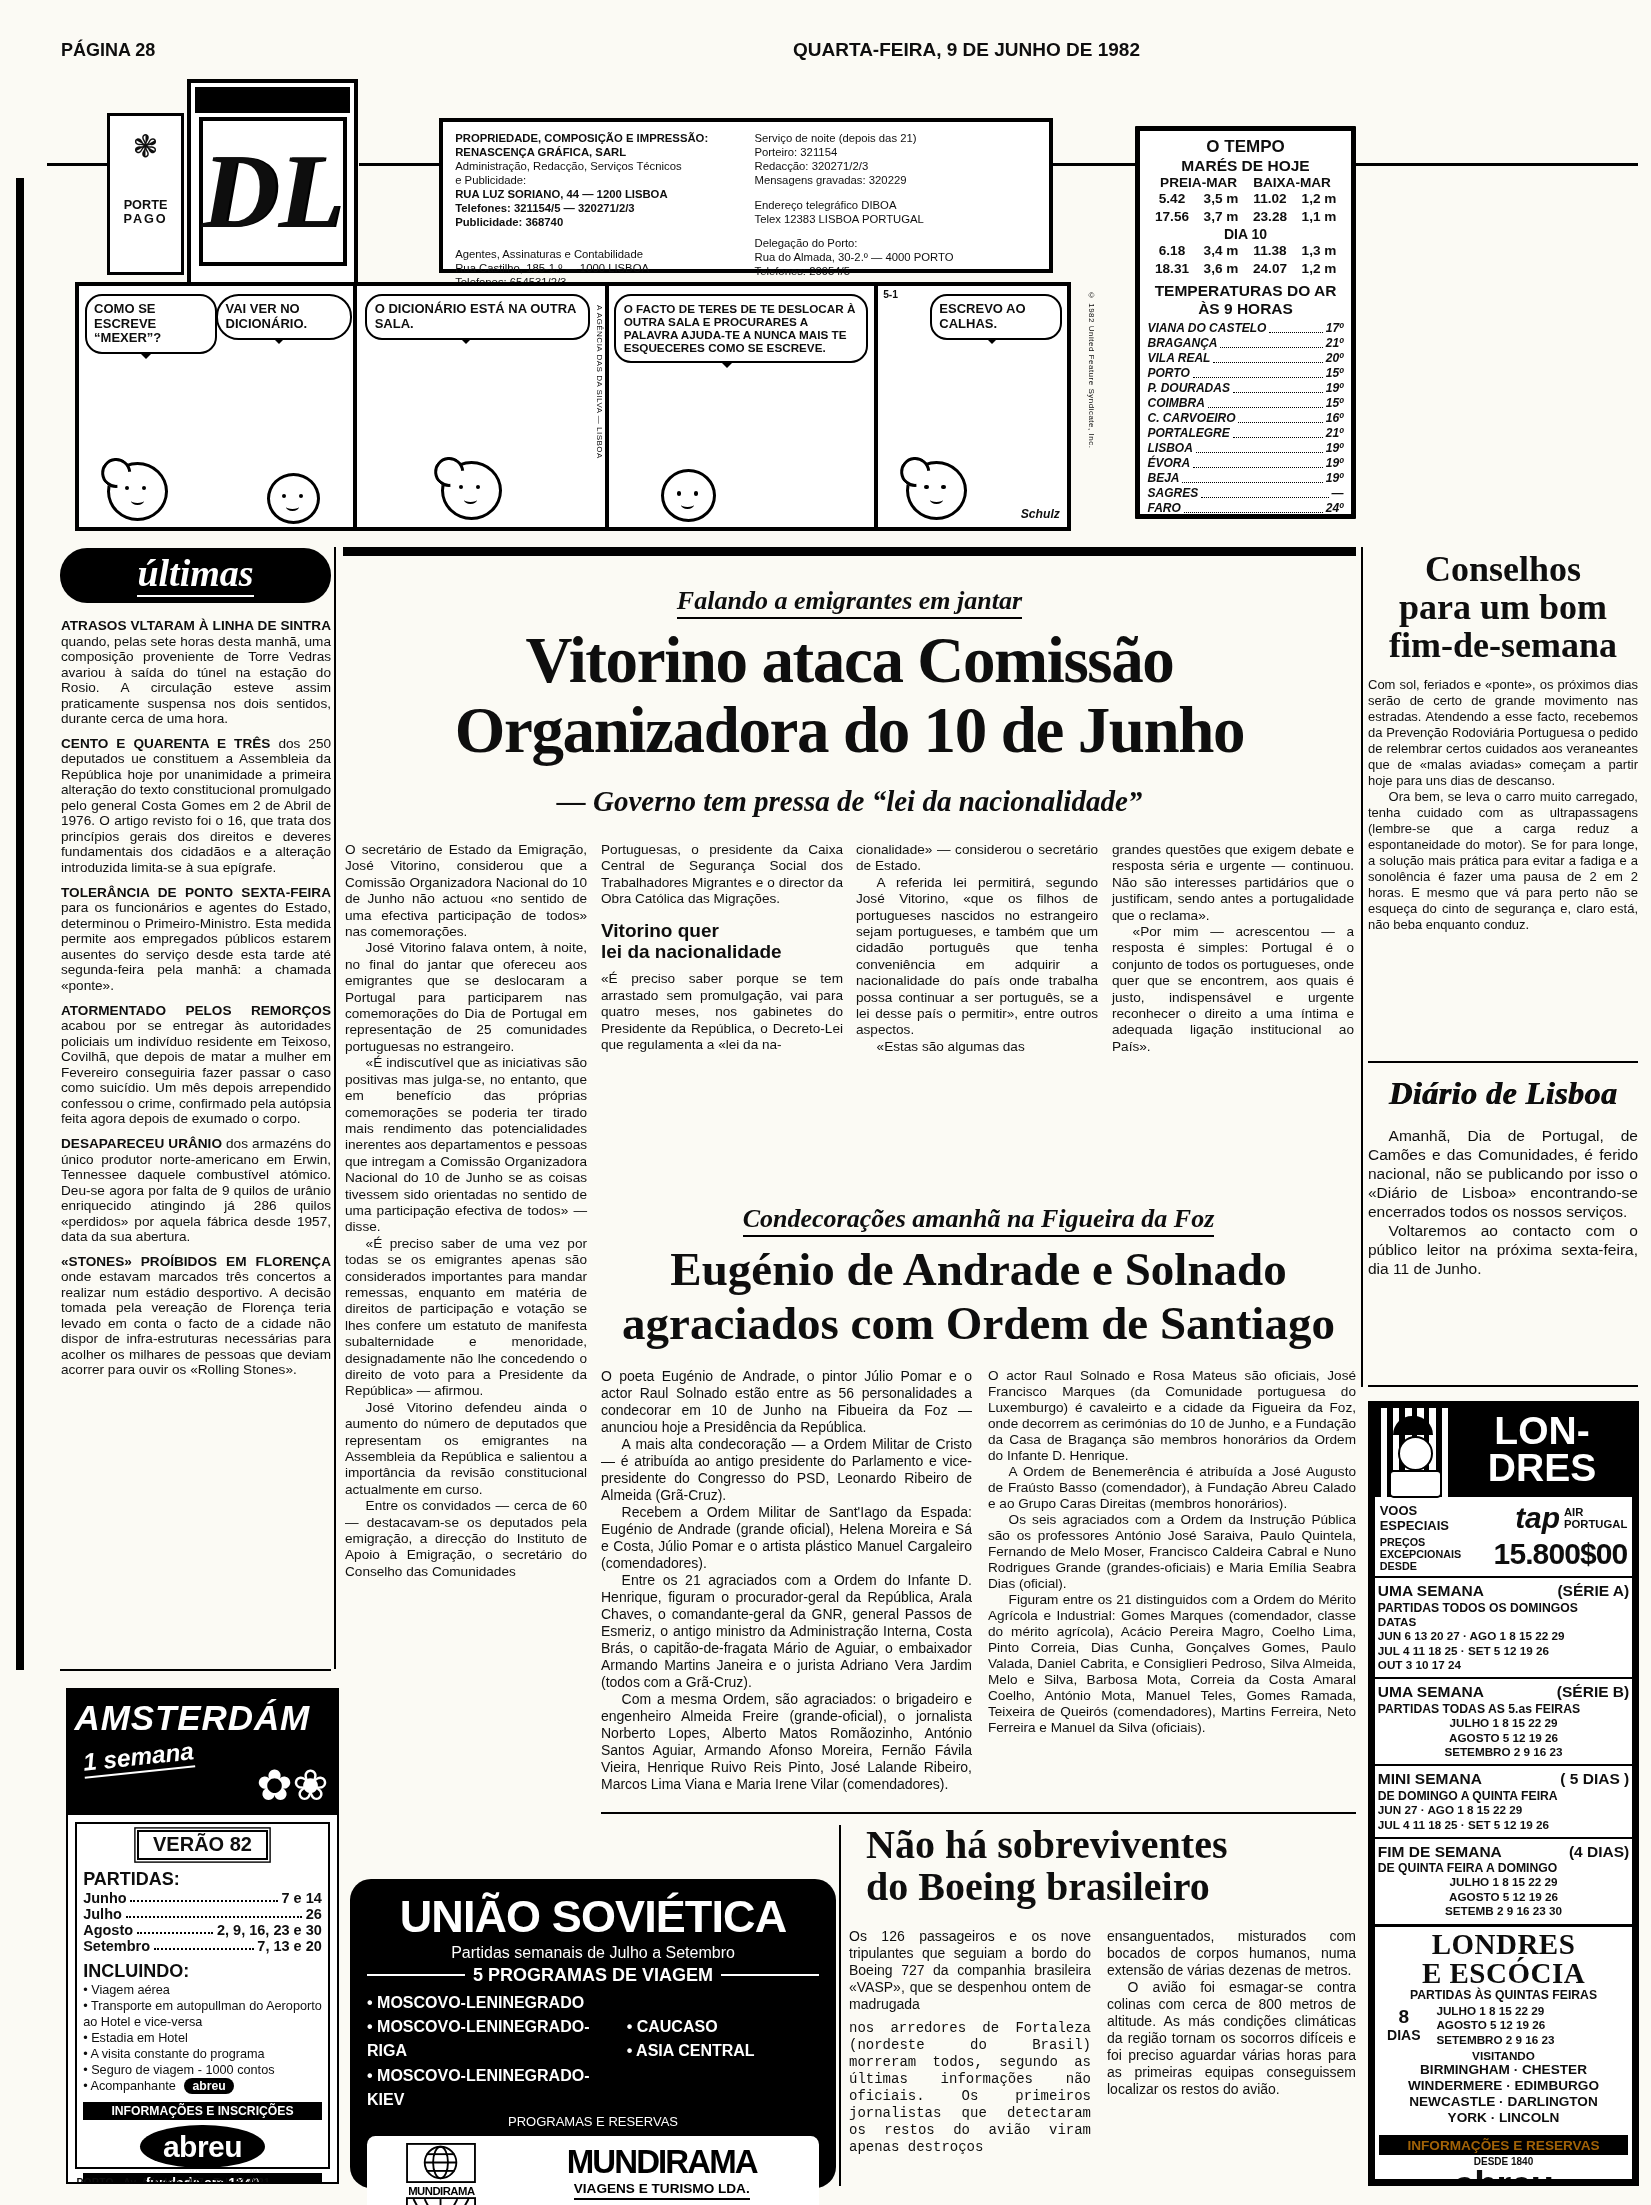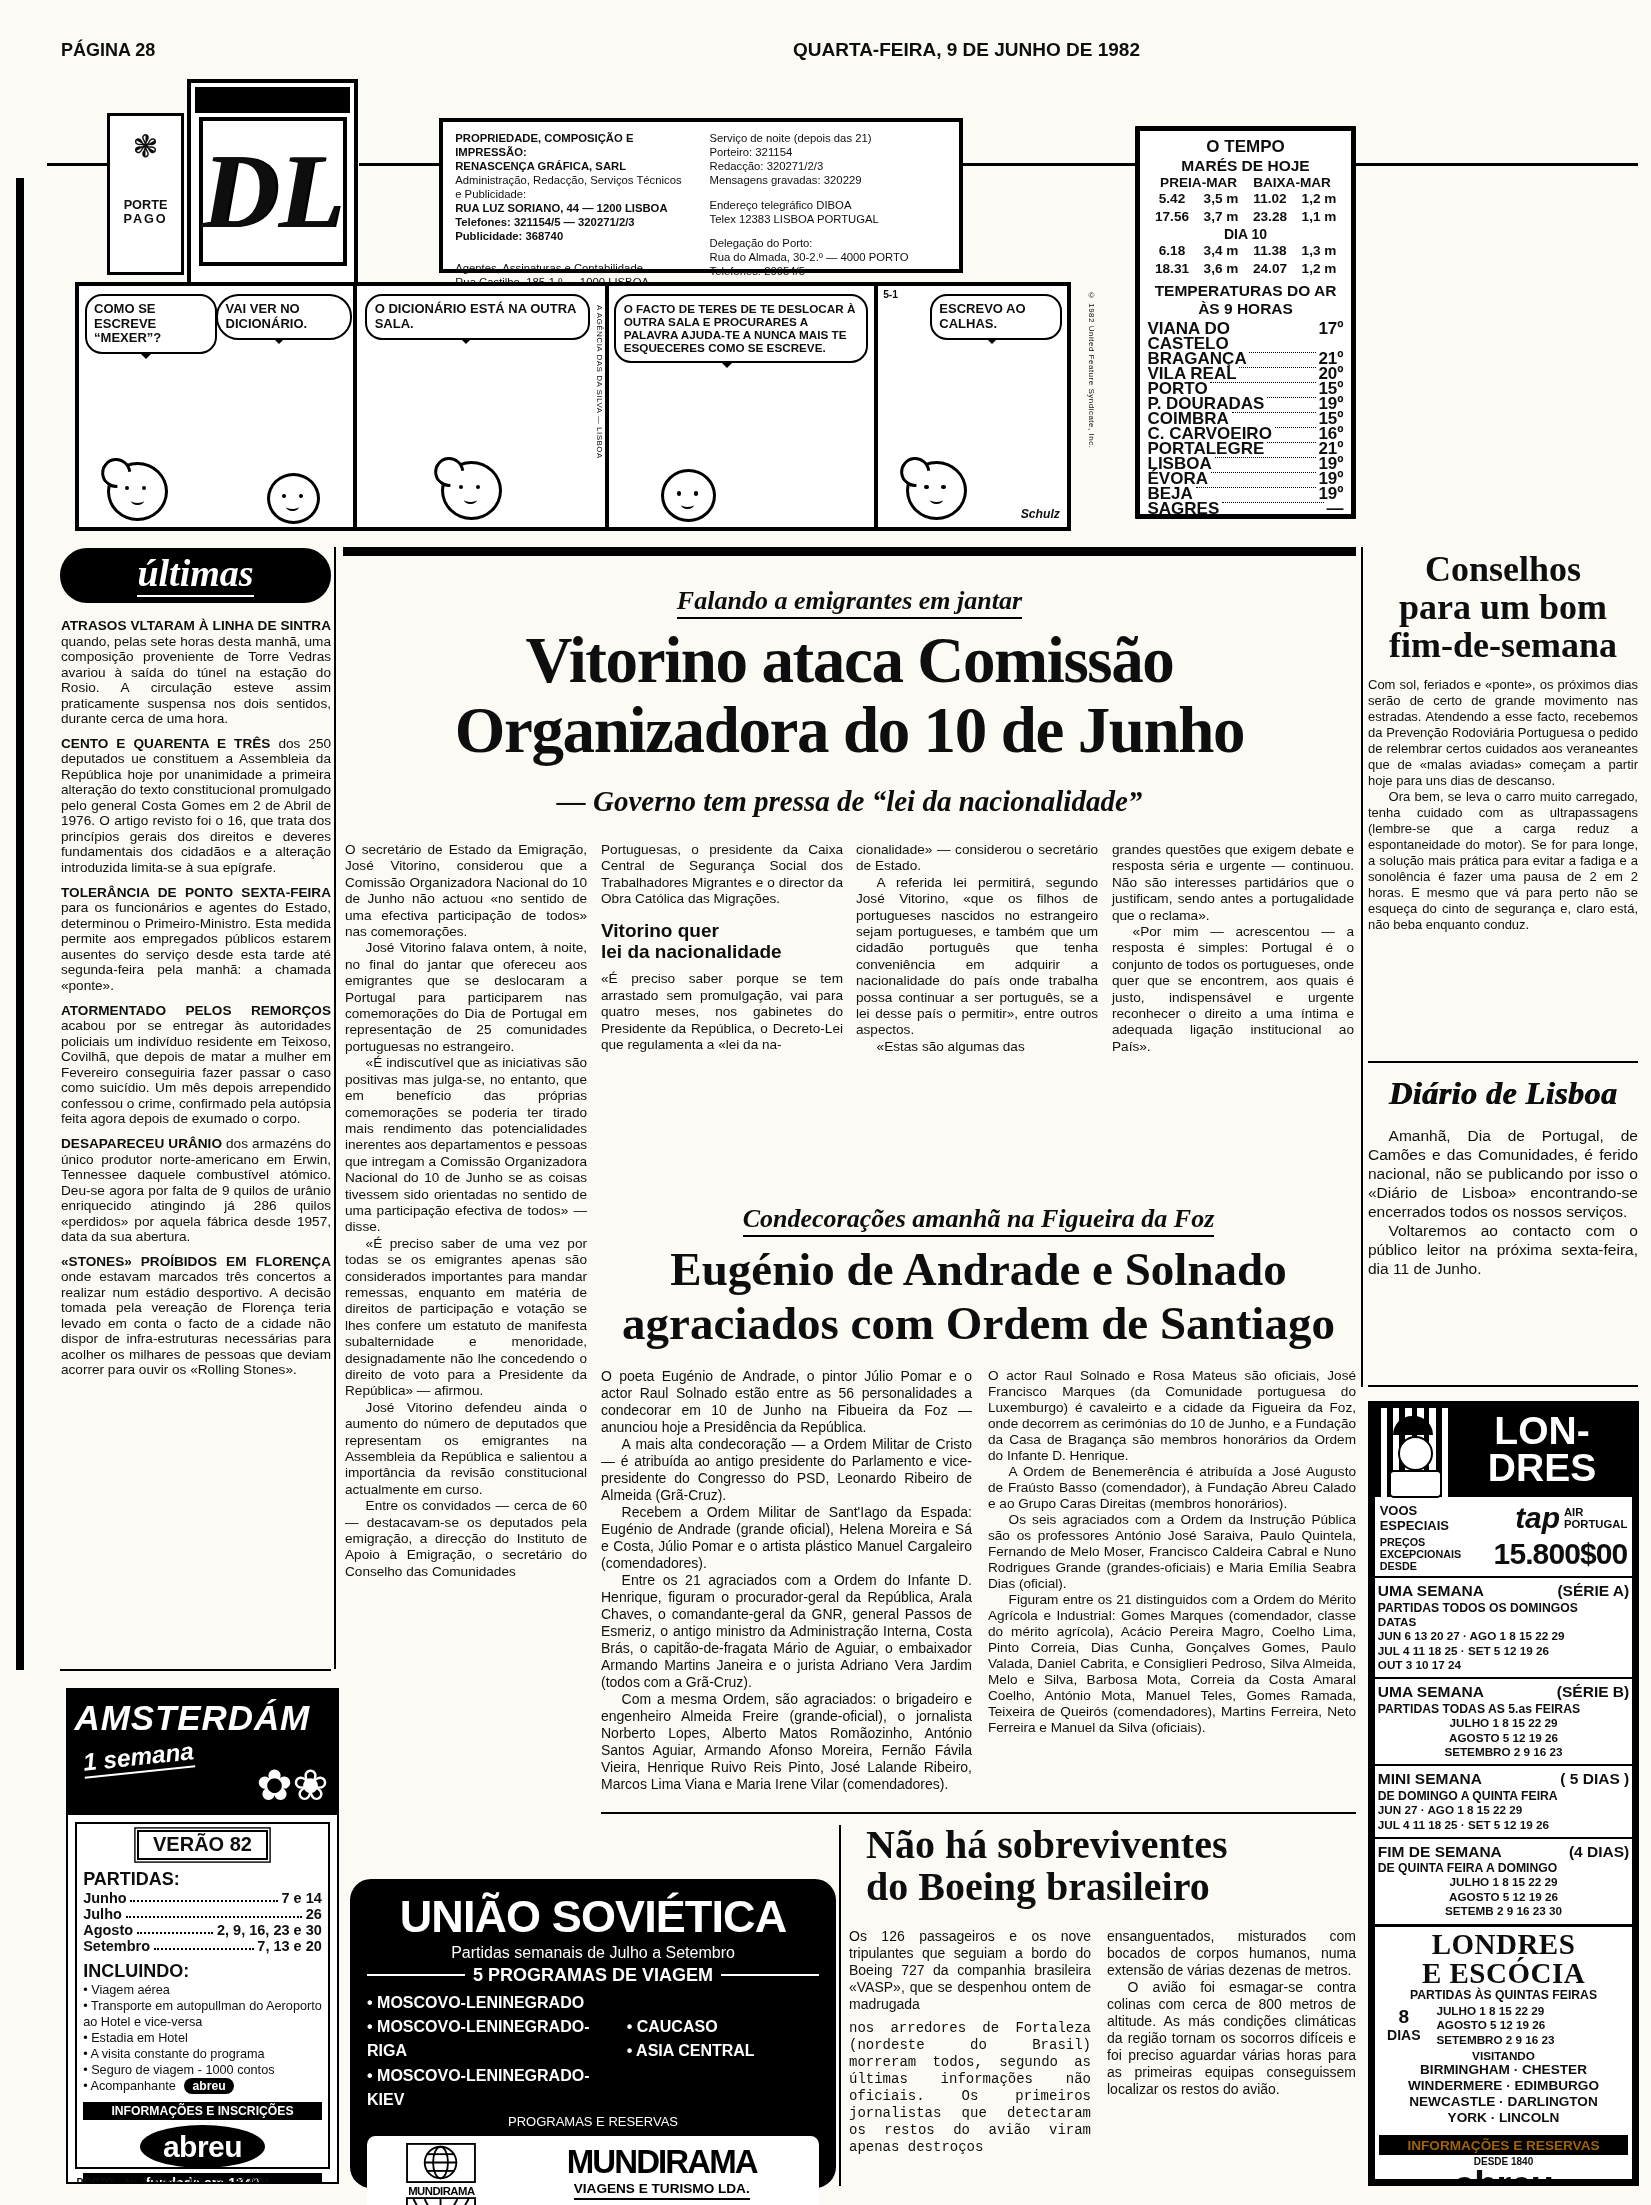--- a/index.html
+++ b/index.html
@@ -12,21 +12,21 @@
   .x{font-weight:800;}
   .ctr{text-align:center;}
   .just{text-align:justify;}
   .hr{position:absolute;background:#000;}
   .vr{position:absolute;background:#000;}
   .col p{margin:0;text-indent:20.6px;}
   .col p.first{text-indent:0;}
   .ult p{margin:0 0 9.4px;line-height:15.5px;font-size:13.6px;}
   .ult .lead{font-weight:800;}
   .pl{font-size:11.3px;line-height:14px;}
-  .trow{display:flex;align-items:flex-start;font-weight:700;font-size:17px;line-height:15px;}
+  .trow{display:flex;align-items:flex-end;font-weight:700;font-size:12px;line-height:15px;font-style:italic;}
   .tdots{flex:1;border-bottom:1.9px dotted #000;margin:0 2.8px 3.3px 2.8px;height:0.5px;}
   .tide{display:grid;grid-template-columns:25% 25% 25% 25%;font-size:13.6px;font-weight:700;line-height:18px;}
   .panel{position:relative;background:#fff;border:4.2px solid #000;margin-right:-4.2px;height:249px;box-sizing:border-box;}
   .bubble{position:absolute;top:7.5px;border:2.8px solid #000;border-radius:17px;background:#fff;
           padding:6.6px 7.5px;font-weight:700;font-size:13px;line-height:1.12;text-transform:uppercase;}
   .bubble::after{content:"";position:absolute;left:42%;bottom:-12.7px;border:6.1px solid transparent;border-top-color:#000;}
   .head{position:absolute;width:55px;height:53px;border:3.3px solid #000;border-radius:50%;background:#fff;}
   .eyes{position:absolute;left:15px;top:20.6px;width:4.2px;height:4.2px;background:#000;border-radius:50%;box-shadow:17px 0 0 #000;}
   .mouth{position:absolute;left:20.6px;top:31px;width:13px;height:6.6px;border-bottom:2.3px solid #000;border-radius:50%;}
   .curl{position:absolute;left:-9.4px;top:-7.5px;width:24.4px;height:24.4px;border:3.3px solid #000;border-radius:50%;border-right-color:transparent;transform:rotate(40deg);background:#fff;}
@@ -53,21 +53,21 @@
     <div style="font-size:31px;margin-top:12.2px;">❃</div>
     <div class="x" style="font-size:12.7px;margin-top:33px;">PORTE</div>
     <div class="x" style="font-size:12.7px;letter-spacing:1.9px;">PAGO</div>
   </div>
 
   <div class="abs" style="left:187px;top:79px;width:171px;height:209px;border:4.7px solid #000;background:#fff;box-sizing:border-box;">
     <div style="background:#000;height:26px;margin:3.8px;"></div>
     <div class="ser" style="border:4.2px solid #000;margin:4.7px 7.5px 0;height:141px;display:flex;align-items:center;justify-content:center;font-weight:700;font-style:italic;font-size:106px;text-shadow:2.3px 0 #000;">DL</div>
   </div>
 
-  <div class="abs" style="left:439px;top:118px;width:524px;height:155px;border:4.2px solid #000;background:#fff;box-sizing:border-box;display:flex;gap:17px;padding:9.4px 12.2px;">
+  <div class="abs" style="left:439px;top:118px;width:614px;height:155px;border:4.2px solid #000;background:#fff;box-sizing:border-box;display:flex;gap:17px;padding:9.4px 12.2px;">
     <div style="flex:1;">
       <div class="pl x">PROPRIEDADE, COMPOSIÇÃO E IMPRESSÃO:</div>
       <div class="pl x">RENASCENÇA GRÁFICA, SARL</div>
       <div class="pl">Administração, Redacção, Serviços Técnicos</div>
       <div class="pl">e Publicidade:</div>
       <div class="pl x">RUA LUZ SORIANO, 44 — 1200 LISBOA</div>
       <div class="pl b">Telefones: 321154/5 — 320271/2/3</div>
       <div class="pl b" style="margin-bottom:18px;">Publicidade: 368740</div>
       <div class="pl">Agentes, Assinaturas e Contabilidade</div>
       <div class="pl">Rua Castilho, 185-1.º — 1000 LISBOA</div>

